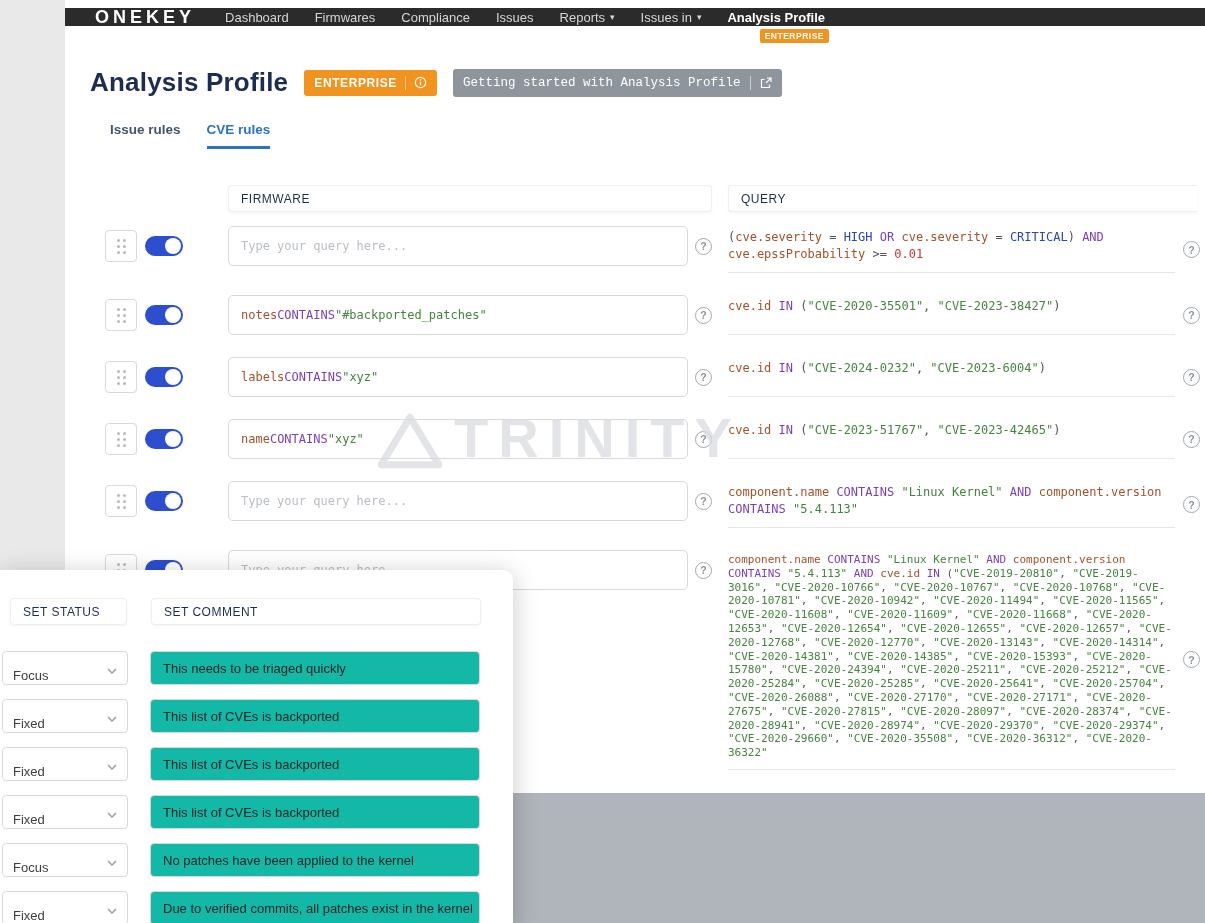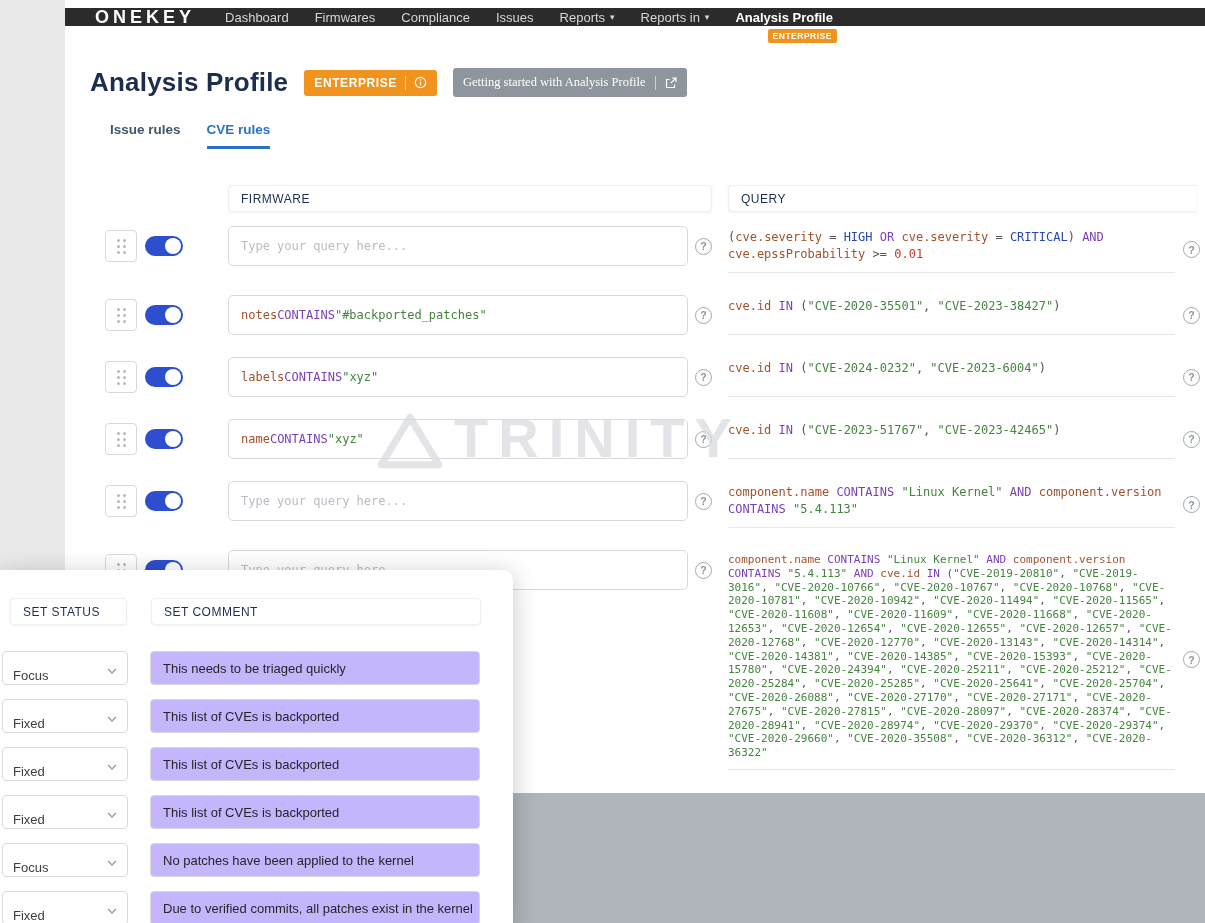--- a/index.html
+++ b/index.html
@@ -23,21 +23,21 @@
 
   
   .main{position:absolute;left:65px;top:43px;right:0;bottom:0;background:#fff;z-index:1;overflow:hidden}
 
   .page-head{display:flex;align-items:center;gap:16px;padding:24px 0 0 25px}
   h1{font-size:26px;font-weight:800;color:var(--heading-navy,#1d2d50);letter-spacing:.2px}
   .plan-badge{display:flex;align-items:center;gap:8px;background:var(--accent-orange,#f0931f);color:#fff;
     font-weight:700;font-size:12px;letter-spacing:.6px;padding:6px 10px;border-radius:3px;cursor:pointer}
   .v-div{width:1px;height:14px;background:rgba(255,255,255,.55)}
   .getting-started{display:flex;align-items:center;gap:9px;background:#8e959c;border:none;color:#fff;
-    font-size:12.5px;padding:7px 10px;border-radius:3px;font-family:Liberation Serif, serif;cursor:pointer}
+    font-size:12.5px;padding:7px 10px;border-radius:3px;font-family:Liberation Mono, monospace;cursor:pointer}
 
   .tabs{display:flex;gap:26px;padding:24px 0 0 45px}
   .tab{font-size:13.5px;font-weight:700;color:#44546a;padding-bottom:9px;cursor:pointer;border-bottom:3px solid transparent}
   .tab.active{color:var(--tab-active,#2a72c3);border-bottom-color:var(--tab-active,#2a72c3)}
 
   
   .table-head{display:flex;padding:36px 8px 0 40px}
   .head-spacer{width:123px}
   .th{background:#fff;border:1px solid #efefef;box-shadow:0 1px 3px rgba(0,0,0,.05);border-radius:4px;height:27px;
     display:flex;align-items:center;padding:0 12px;font-size:12px;font-weight:400;color:var(--heading-navy,#1d2d50);letter-spacing:.5px}
@@ -85,21 +85,21 @@
   .bulk-panel{position:absolute;left:0;top:570px;width:513px;height:360px;background:#fff;z-index:4;
     border-radius:0 10px 0 0;box-shadow:0 4px 26px rgba(0,0,0,.22);padding-top:28px}
   .panel-head{display:flex;padding-left:10px}
   .th.s{width:117px;margin-right:24px}
   .th.c{width:330px}
   .panel-rows{padding:26px 0 0 2px}
   .bulk-row{display:flex;margin-bottom:14px}
   .select{width:126px;height:34px;border:1px solid #d9d9d9;border-radius:4px;display:flex;align-items:flex-start;
     justify-content:space-between;padding:16px 10px;font-size:13px;color:#3c4043;margin-right:22px;cursor:pointer;background:#fff}
   .comment{width:330px;height:34px;border:1px solid #d9d9d9;border-radius:4px;display:flex;align-items:center;
-    padding:0 12px;font-size:13px;color:#262626;background:#c4b5fd;overflow:hidden;white-space:nowrap;cursor:text}
+    padding:0 12px;font-size:13px;color:#262626;background:#14b8a6;overflow:hidden;white-space:nowrap;cursor:text}
 </style>
 </head>
 <body>
 
 <div class="side-strip"></div>
 
 <header class="navbar">
   <div class="brand">ONEKEY</div>
   <nav class="nav-items">
       <div class="nav-item">
@@ -112,21 +112,21 @@
         <span>Compliance</span>
       </div>
       <div class="nav-item">
         <span>Issues</span>
       </div>
       <div class="nav-item">
         <span>Reports</span>
         <span class="nav-caret">▾</span>
       </div>
       <div class="nav-item">
-        <span>Reports in</span>
+        <span>Issues in</span>
         <span class="nav-caret">▾</span>
       </div>
       <div class="nav-item active">
         <span>Analysis Profile</span>
         <span class="nav-badge">ENTERPRISE</span>
       </div>
     </nav>
 </header>
 
 <main class="main">

